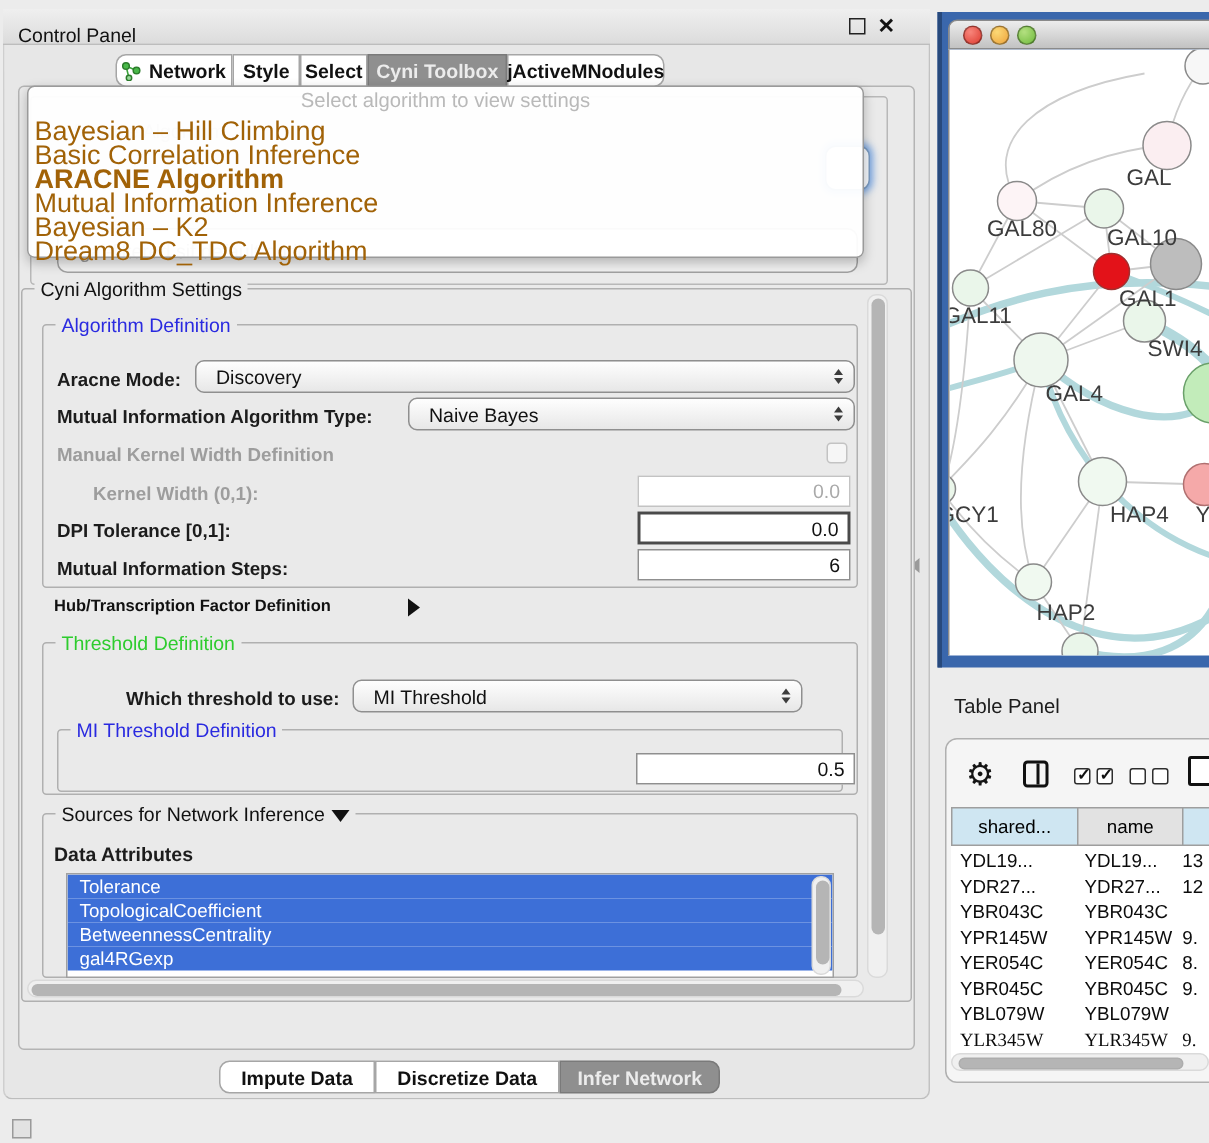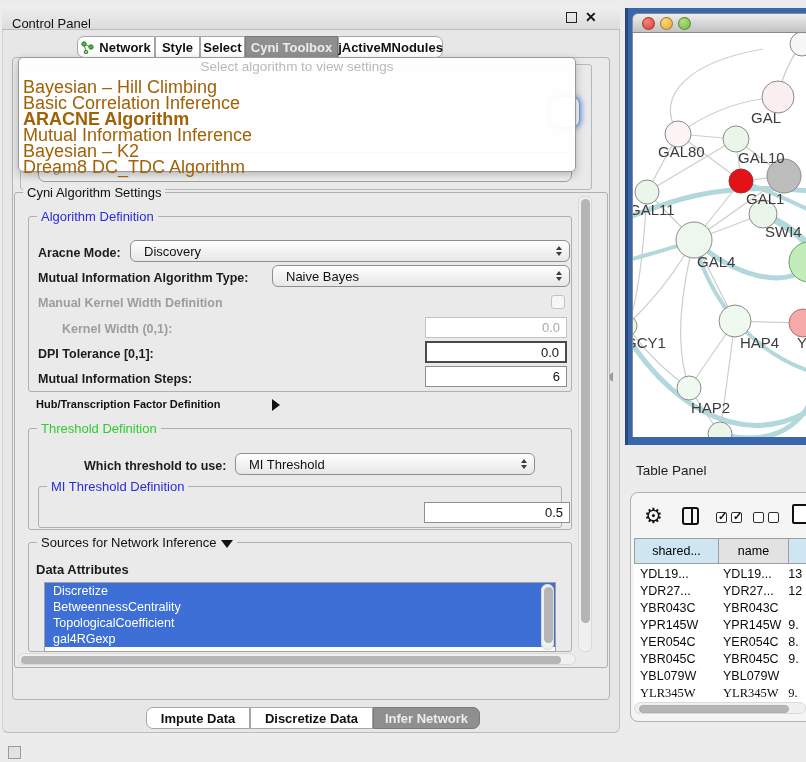--- a/index.html
+++ b/index.html
@@ -223,23 +223,23 @@
   </div>
   <div class="abs numfield" style="left:424px;top:502px;width:146px;height:21px;z-index:6;">
     <span>0.5</span>
   </div>
 
   <div class="abs gb" style="left:28px;top:542px;width:544px;height:110px;z-index:4;">
     <span class="legend"><span>Sources for Network Inference</span><span class="tri-down"></span></span>
   </div>
   <span class="abs lbl" style="left:36px;top:562px;font-size:13px;z-index:5;">Data Attributes</span>
   <div class="abs datalist" style="left:44px;top:582px;width:512px;height:70px;z-index:5;">
-    <div class="list-item">Discretize</div>
+    <div class="list-item">Tolerance</div>
+    <div class="list-item">TopologicalCoefficient</div>
     <div class="list-item">BetweennessCentrality</div>
-    <div class="list-item">TopologicalCoefficient</div>
     <div class="list-item">gal4RGexp</div>
   </div>
   <div class="abs sb-track" style="left:541px;top:584px;width:13px;height:66px;z-index:6;">
     <div class="sb-thumb" style="position:absolute;left:1.5px;top:2px;width:9px;height:56px;"></div>
   </div>
 
   <div class="abs sb-track" style="left:578px;top:196px;width:14px;height:456px;z-index:6;">
     <div class="sb-thumb" style="position:absolute;left:2px;top:2px;width:9px;height:424px;"></div>
   </div>
   <div class="abs sb-track" style="left:18px;top:653px;width:558px;height:12px;z-index:6;">

